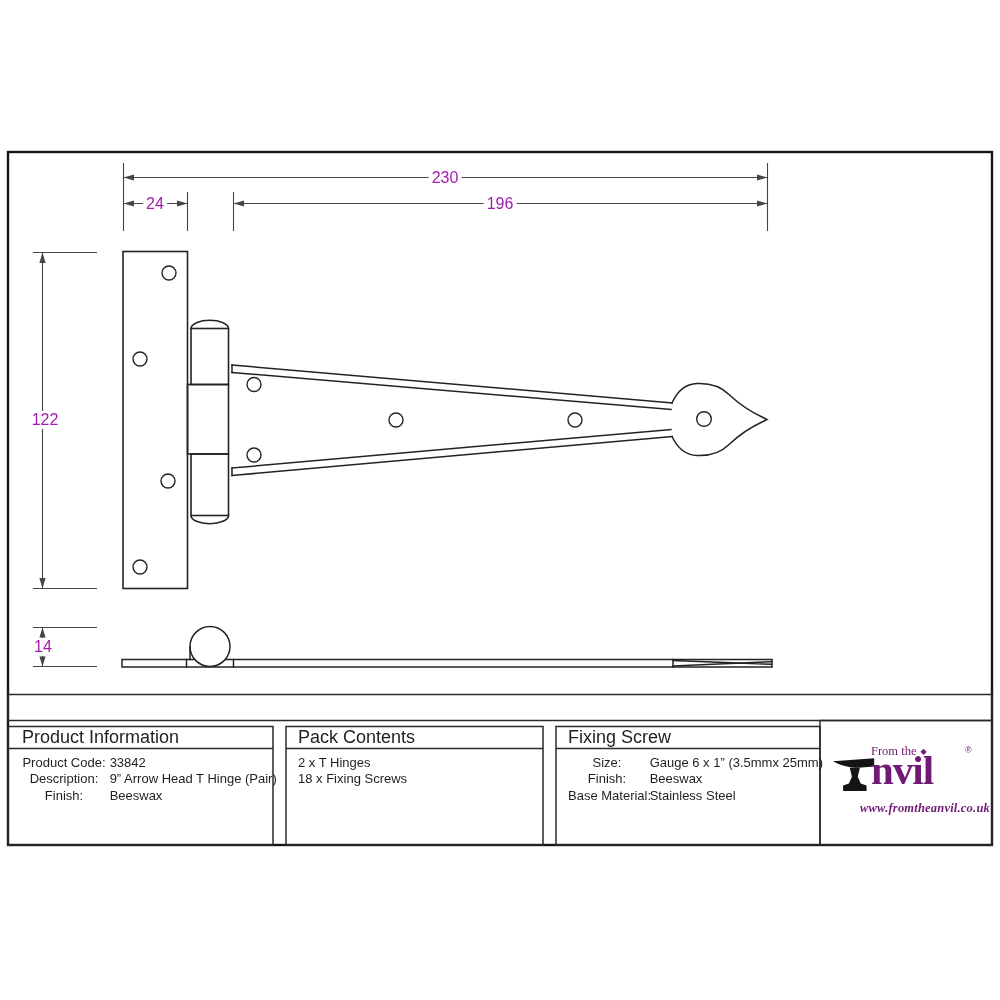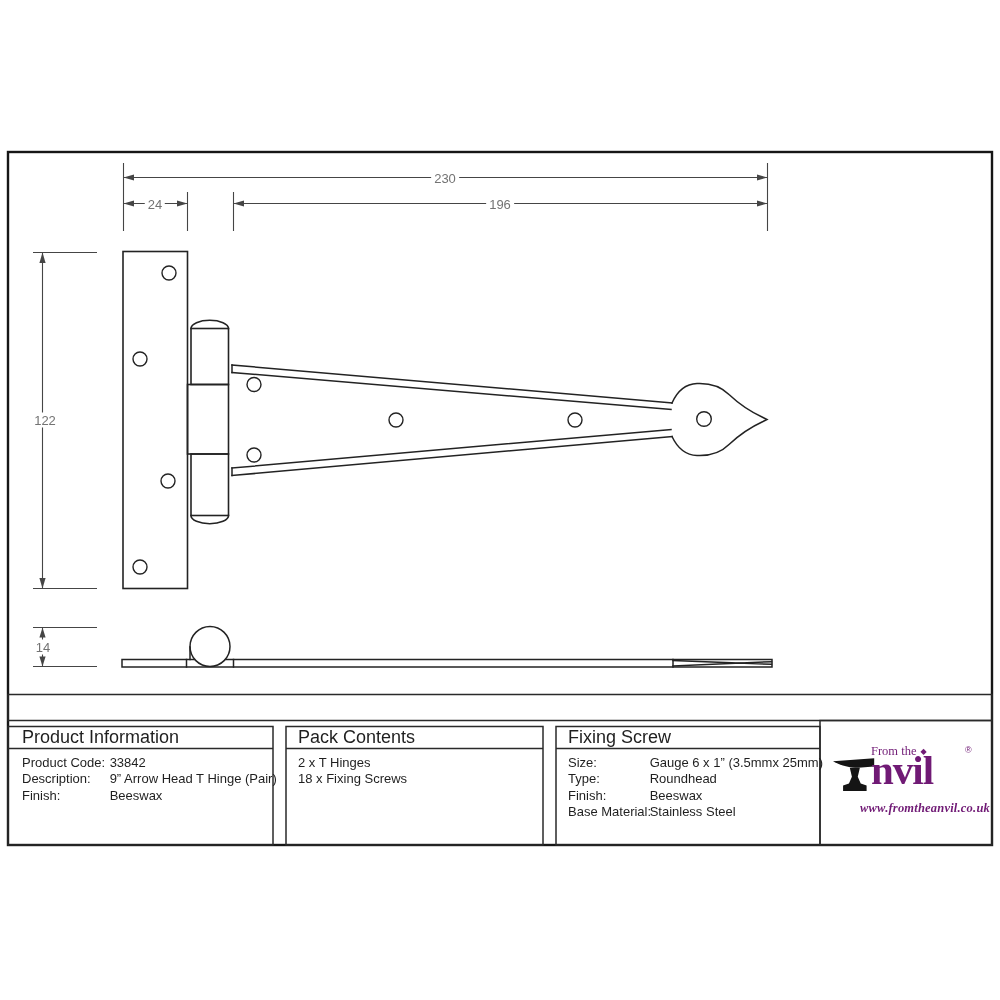--- a/index.html
+++ b/index.html
@@ -1,26 +1,26 @@
 <!DOCTYPE html>
 <html><head>
 <meta charset="utf-8">
 <style>
   html,body{margin:0;padding:0;background:#ffffff;}
   .page{position:relative;width:1000px;height:1000px;background:#ffffff;
         font-family:"Liberation Sans",sans-serif;color:#1f1f1f;overflow:hidden;}
   svg.draw{position:absolute;left:0;top:0;}
   .dimlabel{position:absolute;transform:translate(-50%,-50%);background:#ffffff;
-            padding:0 3px;font-size:13px;color:#737373;white-space:nowrap;}
+            padding:0 3px;font-size:16px;color:#a21caf;white-space:nowrap;}
   .note{position:absolute;left:21px;top:695px;height:25px;line-height:25px;
         font-size:13px;white-space:nowrap;}
   .thead{position:absolute;top:727px;height:21px;line-height:21px;font-size:18px;white-space:nowrap;}
   .rows{position:absolute;top:755px;font-size:13px;}
   .row{height:16.3px;line-height:16.3px;white-space:nowrap;}
-  .lbl{display:inline-block;width:84px;}
+  .lbl{display:inline-block;width:84px;text-align:center;}
   .rows.fix .lbl{width:78px;}
   
   .logo{position:absolute;left:822px;top:742px;width:170px;height:82px;color:#701a75;}
   .logo .fromthe{position:absolute;left:49px;top:2px;font-family:"Liberation Serif",serif;
                  font-size:12.5px;white-space:nowrap;}
   .logo .diamond{font-size:8px;vertical-align:1px;margin-left:4px;}
   .logo .anvil-a{position:absolute;left:11px;top:12px;}
   .logo .nvil{position:absolute;left:49px;top:8px;font-family:"Liberation Serif",serif;
               font-weight:bold;font-size:41px;line-height:1;letter-spacing:-1px;}
   .logo .reg{position:absolute;left:143px;top:3px;font-size:9px;}
@@ -157,24 +157,20 @@
     <div class="row">18 x Fixing Screws</div>
   </div>
 
   <div class="thead" style="left:568px">Fixing Screw</div>
   <div class="rows fix" style="left:568px">
     <div class="row">
       <span class="lbl">Size:</span>
       <span class="val">Gauge 6 x 1” (3.5mmx 25mm)</span>
     </div>
     <div class="row">
-      <span class="lbl">Type:</span>
-      <span class="val">Roundhead</span>
-    </div>
-    <div class="row">
       <span class="lbl">Finish:</span>
       <span class="val">Beeswax</span>
     </div>
     <div class="row">
       <span class="lbl">Base Material:</span>
       <span class="val">Stainless Steel</span>
     </div>
   </div>
 
   <div class="logo">

